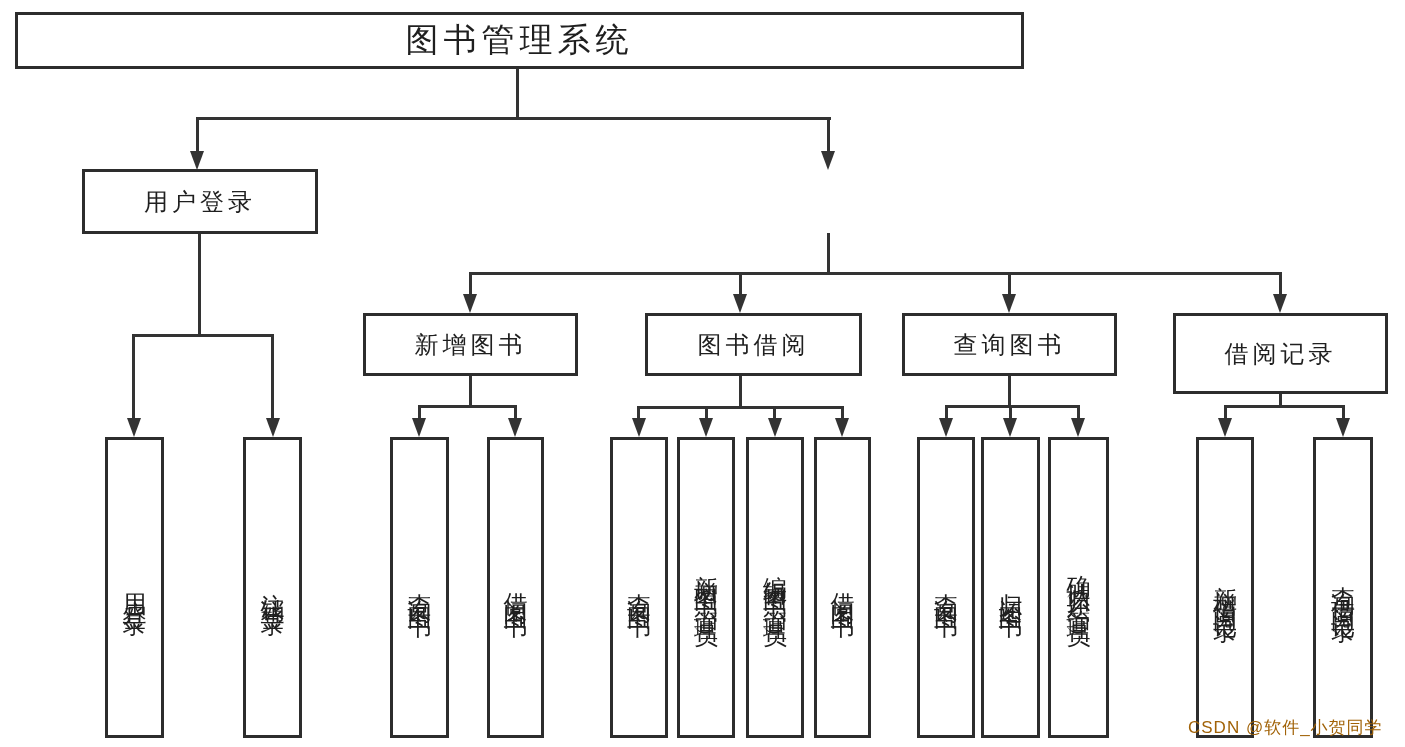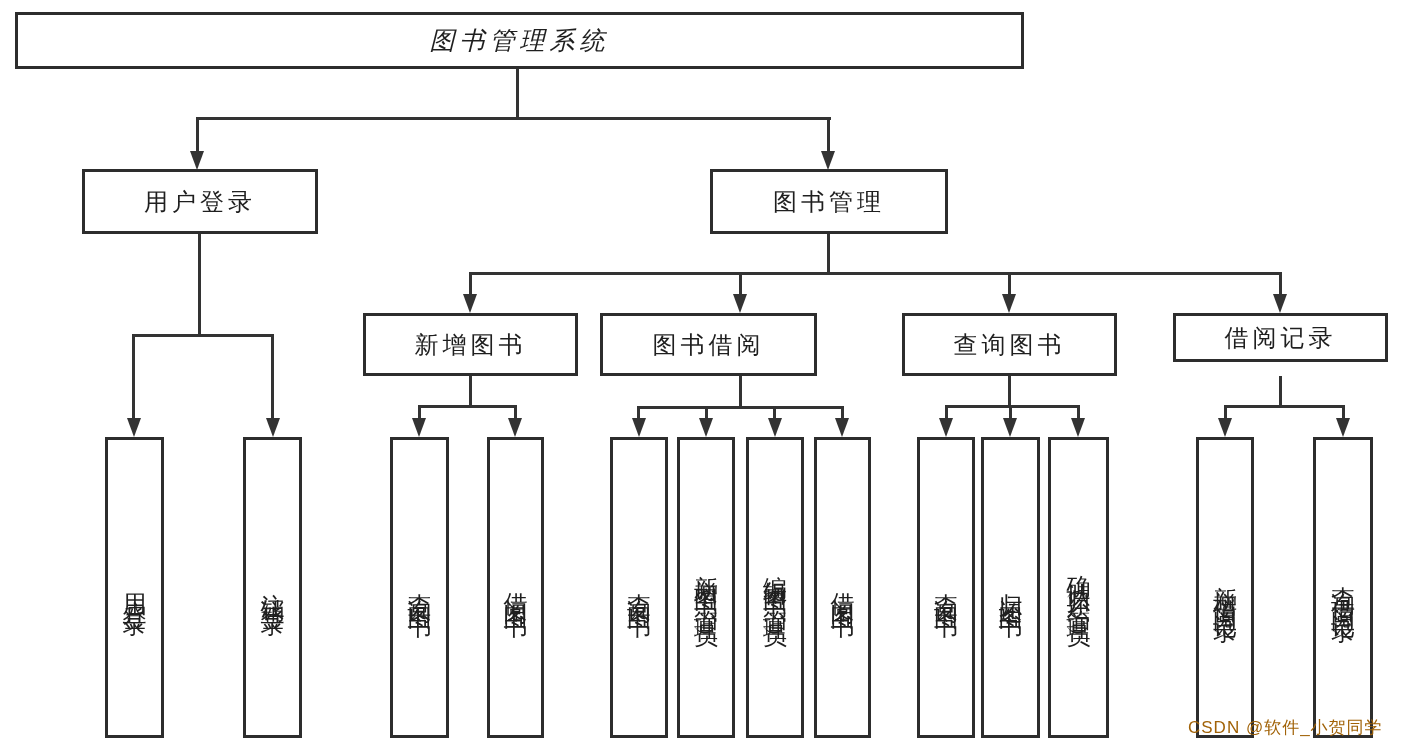--- a/index.html
+++ b/index.html
@@ -24,21 +24,21 @@
   .box {
     position: absolute;
     box-sizing: border-box;
     border: 3px solid #2d2d2d;
     background: #ffffff;
     display: flex;
     align-items: center;
     justify-content: center;
     color: #1f1f1f;
   }
-  .title-box { font-size: 25px; letter-spacing: 5px; font-style: italic; }
+  .title-box { font-size: 33px; letter-spacing: 5px; }
   .hbox      { font-size: 24px; letter-spacing: 4px; }
   .leaf {
     writing-mode: vertical-rl;
     text-orientation: mixed;
     font-size: 24px;
     letter-spacing: 7px;
     line-height: 1;
   }
   .watermark {
     position: absolute;
@@ -115,34 +115,31 @@
   <div class="vl" style="left:1342px;top:405px;height:14px"></div>
   <div class="ar" style="left:1336px;top:418px"></div>
 
   <div class="box title-box" style="left:15px;top:12px;width:1009px;height:57px">
     <span>图书管理系统</span>
   </div>
 
   <div class="box hbox" style="left:82px;top:169px;width:236px;height:65px">
     <span>用户登录</span>
   </div>
-  <div class="box hbox" style="left:710px;top:169px;width:238px;height:65px">
-    <span>图书管理</span>
-  </div>
 
   <div class="box hbox" style="left:363px;top:313px;width:215px;height:63px">
     <span>新增图书</span>
   </div>
-  <div class="box hbox" style="left:600px;top:313px;width:217px;height:63px">
+  <div class="box hbox" style="left:645px;top:313px;width:217px;height:63px">
     <span>图书借阅</span>
   </div>
   <div class="box hbox" style="left:902px;top:313px;width:215px;height:63px">
     <span>查询图书</span>
   </div>
-  <div class="box hbox" style="left:1173px;top:313px;width:215px;height:49px">
+  <div class="box hbox" style="left:1173px;top:313px;width:215px;height:81px">
     <span>借阅记录</span>
   </div>
 
   <div class="box leaf" style="left:105px;top:437px;width:59px;height:301px">
     <span>用户登录</span>
   </div>
   <div class="box leaf" style="left:243px;top:437px;width:59px;height:301px">
     <span>注销登录</span>
   </div>
 

